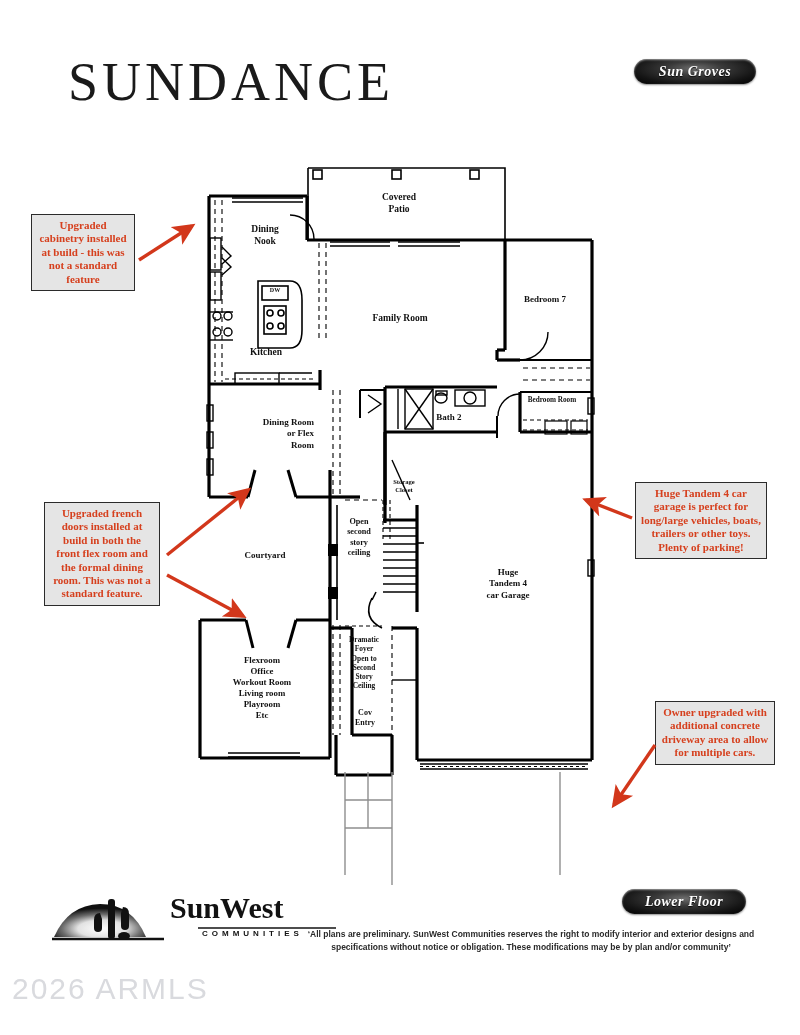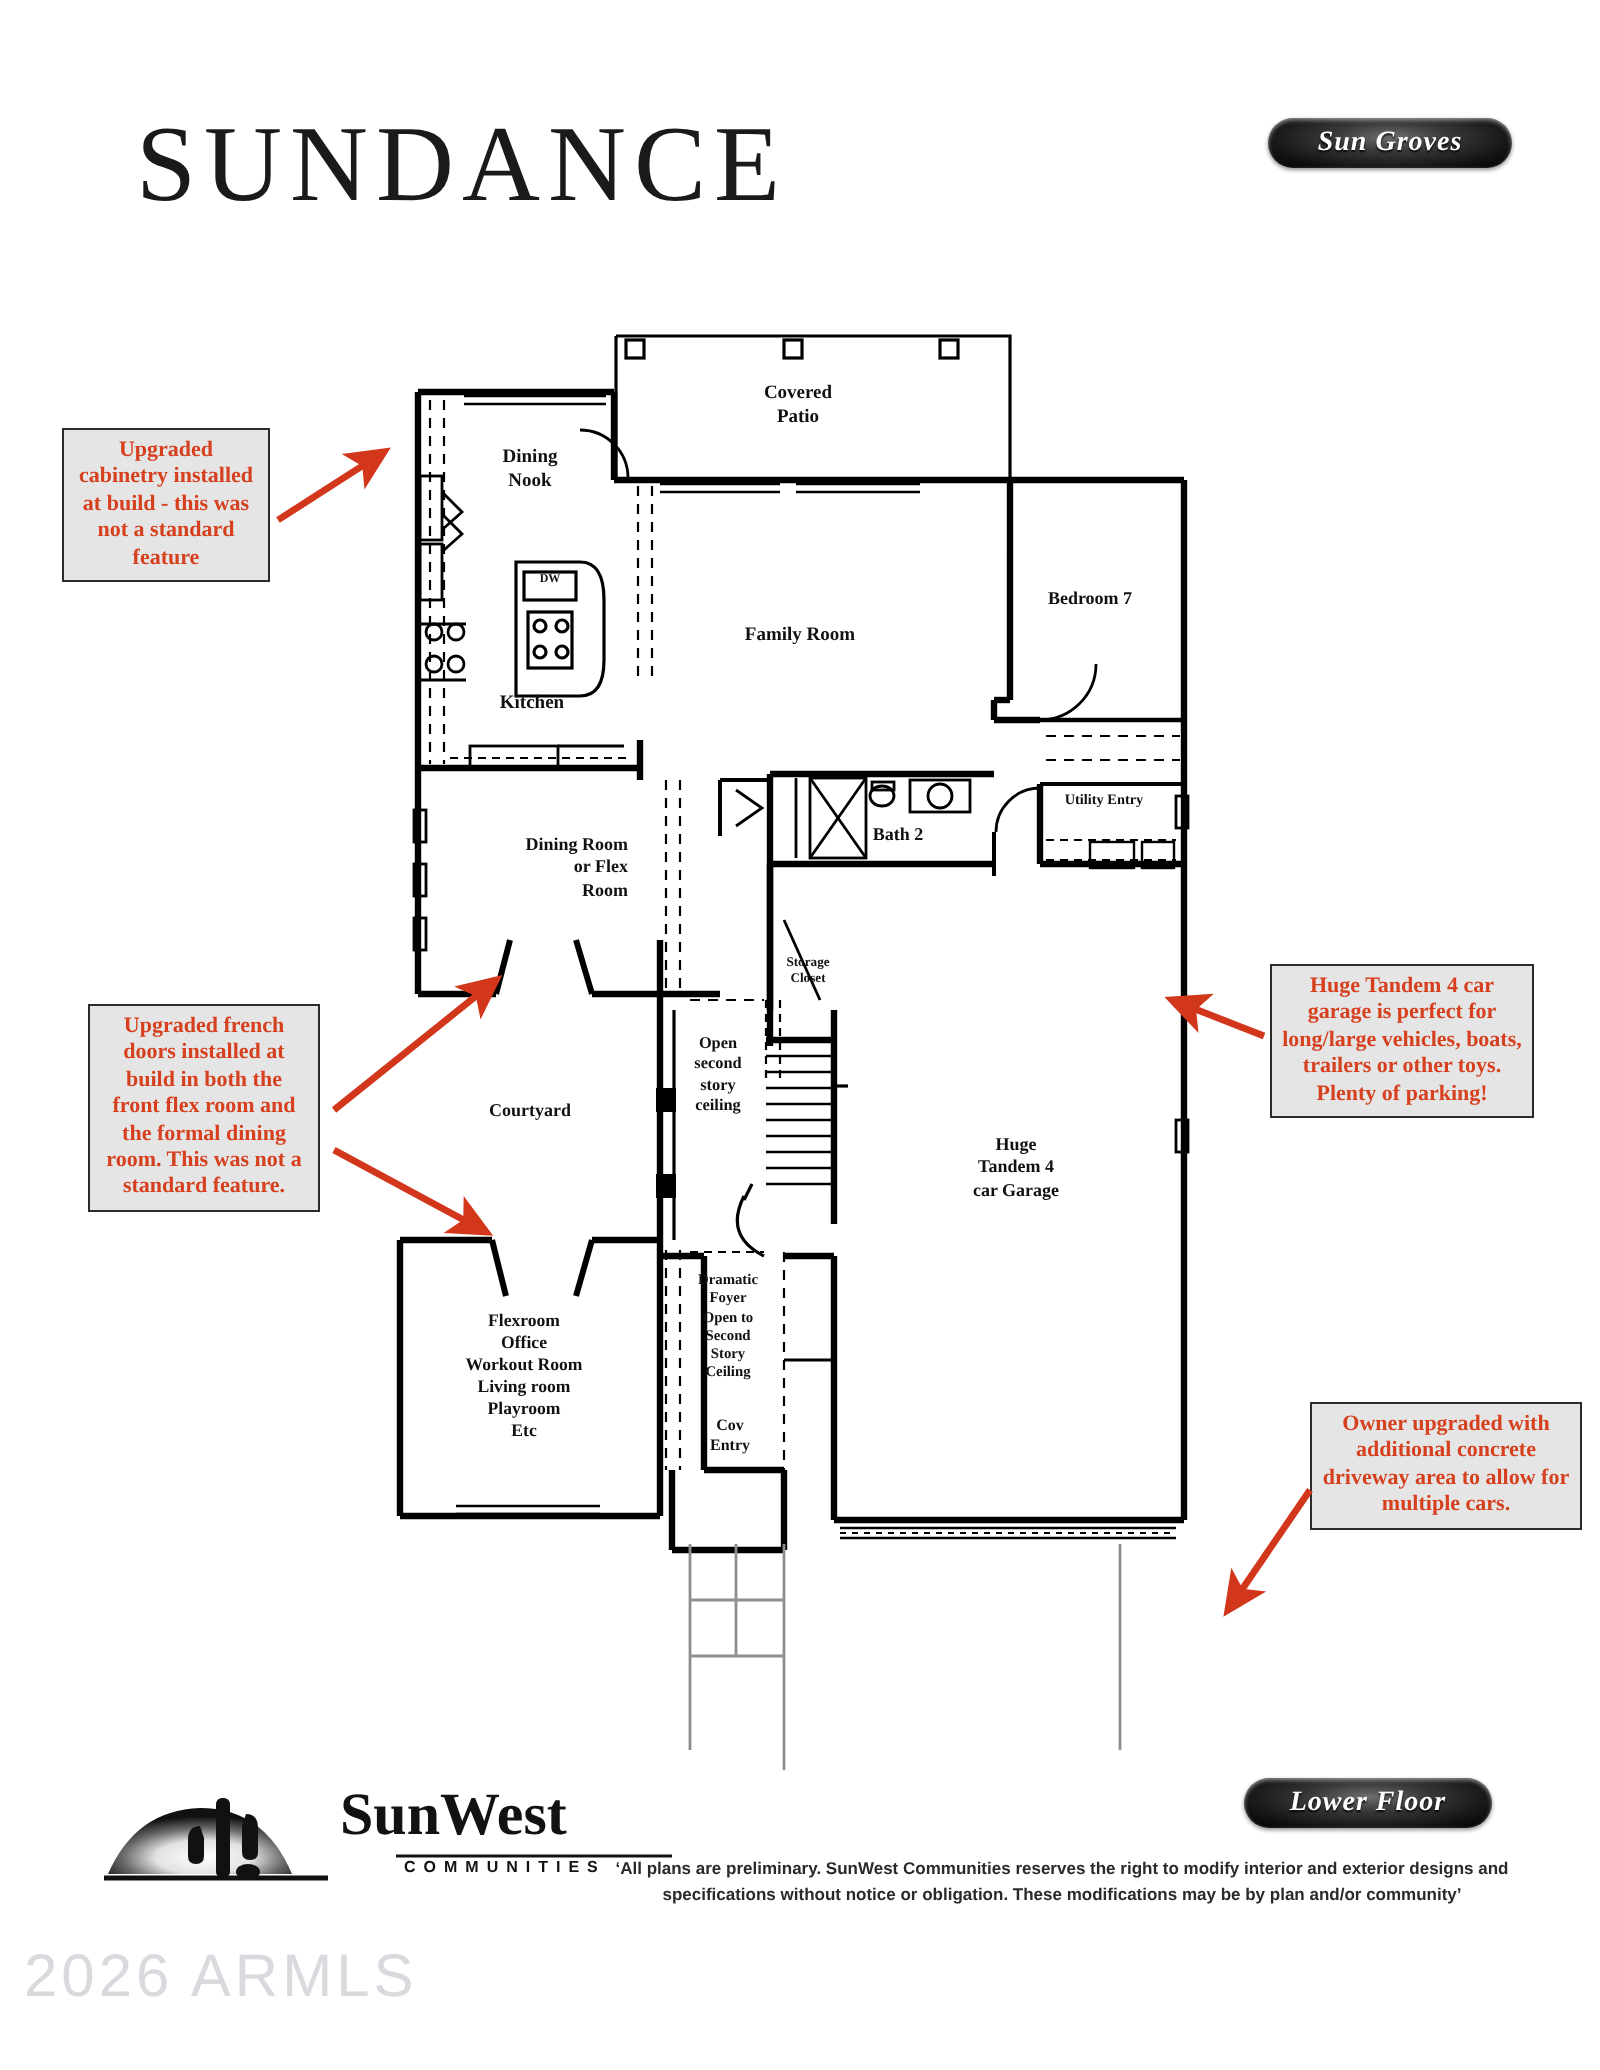--- a/index.html
+++ b/index.html
@@ -46,21 +46,21 @@
     color:#d6401e;
     font-family:"Liberation Serif", serif;
     font-weight:700;
     text-align:center;
     line-height:1.22;
     padding:4px 5px;
   }
   #note-cabinetry  { left:31px;  top:214px; width:104px; font-size:11px; }
   #note-french     { left:44px;  top:502px; width:116px; font-size:11px; }
   #note-garage     { left:635px; top:482px; width:132px; font-size:11px; }
-  #note-driveway   { left:655px; top:701px; width:136px; font-size:11px; }
+  #note-driveway   { left:655px; top:701px; width:120px; font-size:11px; }
 
   
   .arrow { position:absolute; pointer-events:none; }
 
   
   #floorplan { position:absolute; left:0; top:0; width:800px; height:1035px; }
 
   .rm-label {
     position:absolute;
     font-family:"Liberation Serif", serif;
@@ -349,21 +349,21 @@
     </g>
   </svg>
 
   <div class="rm-label" style="left:356px; top:192px; width:86px; font-size:9.5px;">Covered
 Patio</div>
   <div class="rm-label" style="left:230px; top:224px; width:70px; font-size:9.5px;">Dining
 Nook</div>
   <div class="rm-label" style="left:235px; top:347px; width:62px; font-size:9.5px;">Kitchen</div>
   <div class="rm-label" style="left:350px; top:313px; width:100px; font-size:9.5px;">Family Room</div>
   <div class="rm-label" style="left:506px; top:294px; width:78px; font-size:9px;">Bedroom 7</div>
-  <div class="rm-label" style="left:518px; top:396px; width:68px; font-size:7.2px;">Utility Entry</div>
+  <div class="rm-label" style="left:518px; top:396px; width:68px; font-size:7.2px;">Bedroom Room</div>
   <div class="rm-label" style="left:422px; top:412px; width:54px; font-size:9px;">Bath 2</div>
   <div class="rm-label" style="left:238px; top:417px; width:76px; font-size:9px;text-align:right;">Dining Room
 or Flex
 Room</div>
   <div class="rm-label" style="left:382px; top:478px; width:44px; font-size:6.6px;">Storage
 Closet</div>
   <div class="rm-label" style="left:338px; top:517px; width:42px; font-size:8.2px;">Open
 second
 story
 ceiling</div>

